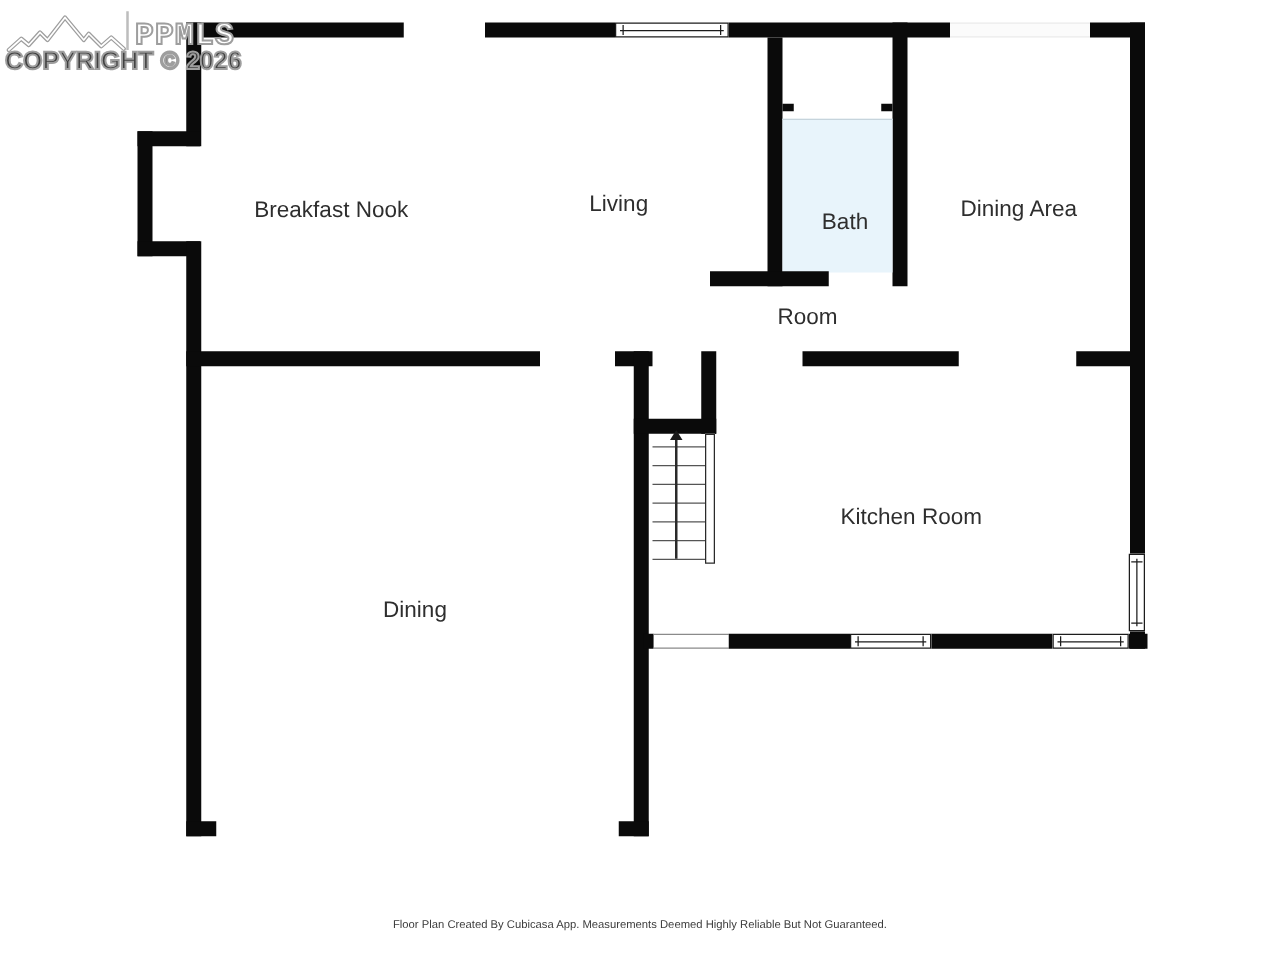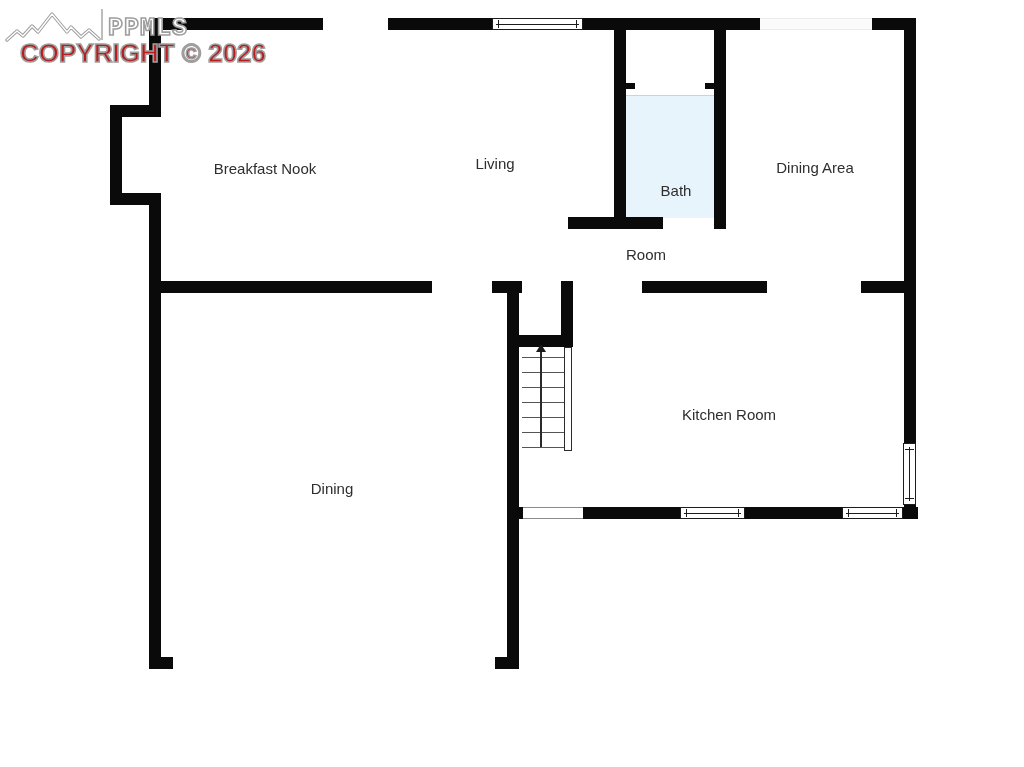--- a/index.html
+++ b/index.html
@@ -1,37 +1,37 @@
 <!DOCTYPE html>
 <html><head>
 <meta charset="utf-8">
 <style>
   html,body{margin:0;padding:0;background:#fff;}
   .canvas{position:relative;width:1024px;height:767px;background:#ffffff;
           font-family:"Liberation Sans",sans-serif;overflow:hidden;}
   .w{position:absolute;background:var(--wall,#0a0a0a);}
-  .label{position:absolute;transform:translate(-50%,-50%);font-size:15px;color:#2e2e2e;
+  .label{position:absolute;transform:translate(-50%,-50%);font-size:18px;color:#2e2e2e;
          white-space:nowrap;z-index:3;}
   .win{position:absolute;background:#fff;border:1px solid #1c1c1c;box-sizing:border-box;z-index:2;}
   .wl{position:absolute;background:#1c1c1c;}
   .open-lines{position:absolute;background:#fff;border-top:1px solid #8a8a8a;
               border-bottom:1px solid #8a8a8a;box-sizing:border-box;}
   .open-faint{position:absolute;background:#fbfbfb;border-top:1px solid #ececec;
               border-bottom:1px solid #ececec;box-sizing:border-box;}
   .bath-floor{position:absolute;background:var(--bath,#e8f4fb);border-top:1px solid #c6d4dc;
               box-sizing:border-box;}
   .rail{position:absolute;background:#fff;border:1px solid #2a2a2a;box-sizing:border-box;}
   .tread{position:absolute;background:#555;height:1px;}
   .arrow-line{position:absolute;background:#2a2a2a;}
   .arrow-head{position:absolute;width:0;height:0;border-left:5px solid transparent;
               border-right:5px solid transparent;border-bottom:8px solid #1a1a1a;}
   .wm{position:absolute;left:4px;top:4px;width:210px;height:64px;z-index:9;}
   .wm-brand{position:absolute;left:104px;top:10px;font-size:25px;font-weight:bold;
             letter-spacing:1px;color:#fff;font-family:Liberation Mono, monospace;-webkit-text-stroke:1.6px var(--wm,#9e9e9e);}
-  .wm-copy{position:absolute;left:16px;top:34px;font-size:26px;font-weight:bold;color:#b91c1c;
+  .wm-copy{position:absolute;left:0px;top:34px;font-size:20px;font-weight:bold;color:#404040;
            -webkit-text-stroke:1.6px var(--wm,#9e9e9e);white-space:nowrap;}
   .wm-divider{position:absolute;left:97px;top:5px;width:2px;height:31px;background:#bdbdbd;}
   .footer{position:absolute;left:0;right:0;top:734px;text-align:center;font-size:9px;
           color:#3c3c3c;z-index:3;}
 </style>
 </head>
 <body>
 
 <div class="canvas" style="--wall: #0a0a0a; --bath: #e8f4fb; --wm: #9e9e9e;">
 
@@ -102,30 +102,31 @@
     <div class="wl" style="left:5px;top:1px;bottom:1px;width:1px"></div>
     <div class="wl" style="right:5px;top:1px;bottom:1px;width:1px"></div>
   </div>
   <div class="w" style="left:903px;top:507px;width:15px;height:12px"></div>
 
   <div class="w" style="left:149px;top:657px;width:24px;height:12px"></div>
   <div class="w" style="left:495px;top:657px;width:24px;height:12px"></div>
 
   <div class="label" style="left:265px;top:168px">Breakfast Nook</div>
   <div class="label" style="left:495px;top:163px">Living</div>
-  <div class="label" style="left:676px;top:190px">Bath</div>
+  <div class="label" style="left:676px;top:178px">Bath</div>
   <div class="label" style="left:815px;top:167px">Dining Area</div>
   <div class="label" style="left:646px;top:254px">Room</div>
   <div class="label" style="left:729px;top:414px">Kitchen Room</div>
   <div class="label" style="left:332px;top:488px">Dining</div>
 
   <div class="wm">
     <svg width="96" height="40" viewBox="0 0 96 40" style="position:absolute;left:1px;top:2px">
       <polyline points="2,34 12,25 18,30 27,20 33,26 47,8 62,26 66,21 76,31 84,24 94,33" fill="none" stroke="#9e9e9e" stroke-width="3.4" stroke-linejoin="round" stroke-linecap="round"></polyline>
       <polyline points="2,34 12,25 18,30 27,20 33,26 47,8 62,26 66,21 76,31 84,24 94,33" fill="none" stroke="#ffffff" stroke-width="1.4" stroke-linejoin="round" stroke-linecap="round"></polyline>
     </svg>
     <div class="wm-divider"></div>
     <div class="wm-brand">PPMLS</div>
     <div class="wm-copy">COPYRIGHT © 2026</div>
   </div>
 
+  <div class="footer">Floor Plan Created By Cubicasa App. Measurements Deemed Highly Reliable But Not Guaranteed.</div>
 
 </div>
 
 </body></html>

